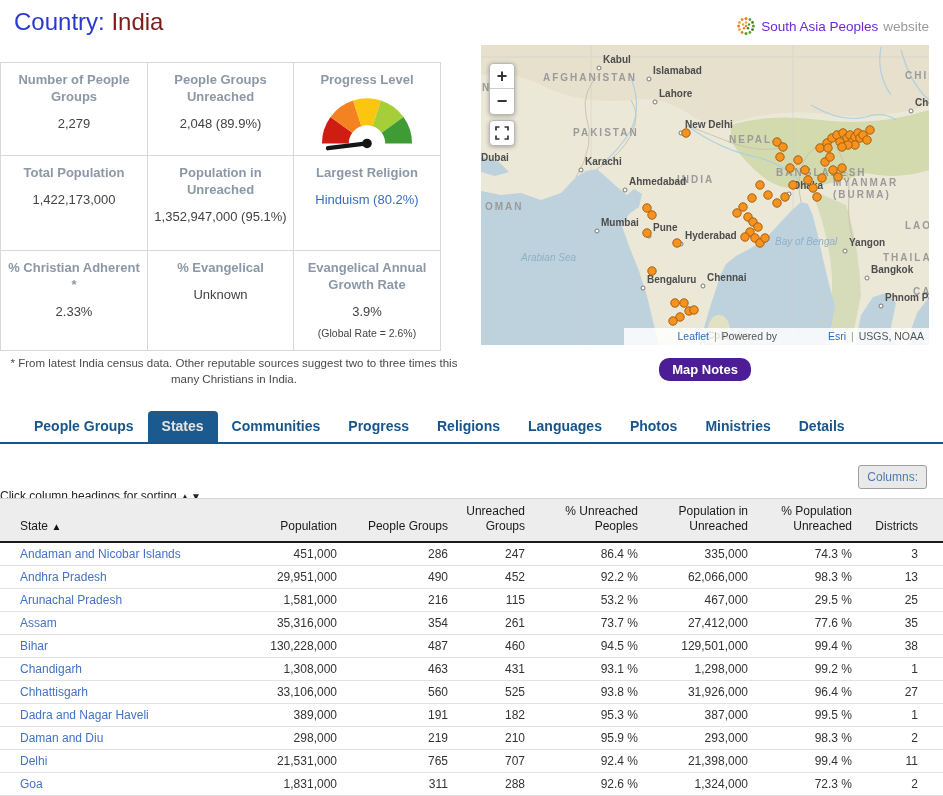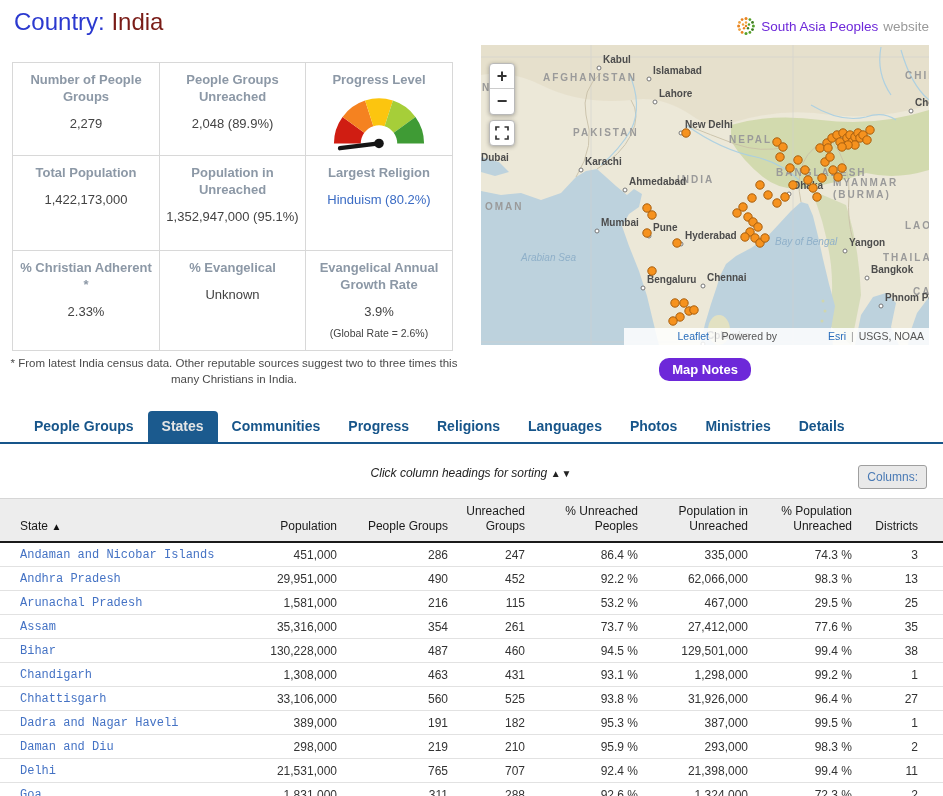--- a/index.html
+++ b/index.html
@@ -9,21 +9,21 @@
   
   .topbar { position:absolute; top:8px; left:14px; right:14px; height:36px; }
   .page-title { font-size:24px; font-weight:500; }
   .title-label { color:#2b39cf; }
   .title-value { color:#7a1c17; }
   .site-area { position:absolute; right:0; top:8px; display:flex; align-items:center; gap:5px; font-size:13.5px; }
   .site-link { color:#6d28d9; text-decoration:none; }
   .site-suffix { color:#999; }
 
   
-  .stats-grid { position:absolute; top:62px; left:12px; width:440px;
+  .stats-grid { position:absolute; top:62px; left:0; width:440px;
     display:grid; grid-template-columns:147px 146px 147px; grid-template-rows:93px 95px 100px; }
   .stat-cell { border:1px solid #d8d8d8; margin-right:-1px; margin-bottom:-1px;
     text-align:center; padding:9px 6px 4px; }
   .stat-label { color:#8c98a6; font-weight:bold; font-size:13px; line-height:1.3; }
   .stat-value { color:#434343; font-size:13px; margin-top:10px; }
   .stat-subvalue { color:#434343; font-size:10.5px; margin-top:8px; }
   .stat-link { color:#3a6bc4; text-decoration:none; }
   .gauge-wrap { margin-top:4px; }
 
   
@@ -42,48 +42,48 @@
     line-height:24px; cursor:pointer; }
   .zoom-btn:first-child { border-bottom:1px solid #ccc; }
   .map-full { position:absolute; top:75px; left:8px; width:26px; height:26px; background:#fff; border:1px solid #b9b9b9;
     border-radius:4px; box-shadow:0 1px 4px rgba(0,0,0,.3); display:flex; align-items:center; justify-content:center; cursor:pointer; }
   .attribution { position:absolute; right:0; bottom:0; background:rgba(255,255,255,.85); font-size:10.5px;
     color:#555; padding:2px 5px 3px; white-space:nowrap; }
   .attribution a { color:#2a6ebb; text-decoration:none;margin-left:48px; }
   .attribution .sep { color:#999; margin:0 2px; }
 
   .map-notes-row { position:absolute; top:358px; left:481px; width:448px; text-align:center; }
-  .map-notes-btn { display:inline-block; background:#6d28d9; color:#fff; font-weight:bold; font-size:13px;
+  .map-notes-btn { display:inline-block; background:#4c1d95; color:#fff; font-weight:bold; font-size:13px;
     padding:4px 13px; border:none; border-radius:10px; cursor:pointer; font-family:inherit; }
 
   
   .tabs { position:absolute; top:411px; left:0; width:943px; display:flex; align-items:flex-end;
     padding-left:20px; border-bottom:2px solid #17558a; }
   .tab { font-size:14px; font-weight:600; color:#17558a; padding:7px 14px 8px; cursor:pointer; white-space:nowrap; }
   .tab.active { background:#1b5a8e; color:#e5e5e5; border-radius:4px 4px 0 0; }
 
   
   .tools { position:absolute; top:464px; left:0; width:943px; height:30px; }
-  .sort-hint { position:absolute; left:0; right:0; top:2px; text-align:center; font-size:12px; color:#222;font-style:italic; }
+  .sort-hint { position:absolute; left:0; right:0; top:25px; text-align:left; font-size:12px; color:#222; }
   .sort-arrows { font-size:10px; letter-spacing:1px; }
   .columns-btn { position:absolute; right:16px; top:1px; background:#e9e9e9; border:1px solid #9f9f9f;
     border-radius:3px; color:#4a7ab5; font-size:12px; padding:4px 8px; cursor:pointer; font-family:inherit; }
 
   
   .data-table { position:absolute; top:498px; left:0; width:943px; border-collapse:collapse; table-layout:fixed; }
   .data-table thead th { background:#ededed; font-weight:normal; font-size:12px; color:#1a1a1a;
     vertical-align:bottom; text-align:right; padding:5px 0 7px; line-height:1.25; border-top:1px solid #d6d6d6;
     border-bottom:2px solid #1a1a1a; }
   .data-table thead th.col-state { text-align:left; padding-left:20px; }
   .data-table thead th.col-districts { padding-right:25px; }
   .data-table td { font-size:12px; color:#333; text-align:right; padding:4px 0 4px;
     border-bottom:1px solid #e2e2e2; white-space:nowrap; overflow:hidden; height:23px; }
   .data-table td.cell-state { text-align:left; padding-left:20px; }
   .data-table td.cell-districts { padding-right:25px; }
-  .data-table td a { color:#4472c4; text-decoration:none;font-family:Liberation Mono, monospace; }
+  .data-table td a { color:#4472c4; text-decoration:none; }
   .sort-arrow { font-size:10px; color:#111; }
 </style>
 </head>
 <body>
 
 <div class="page">
 
   <div class="topbar">
     <div class="page-title">
       <span class="title-label">Country:</span>

